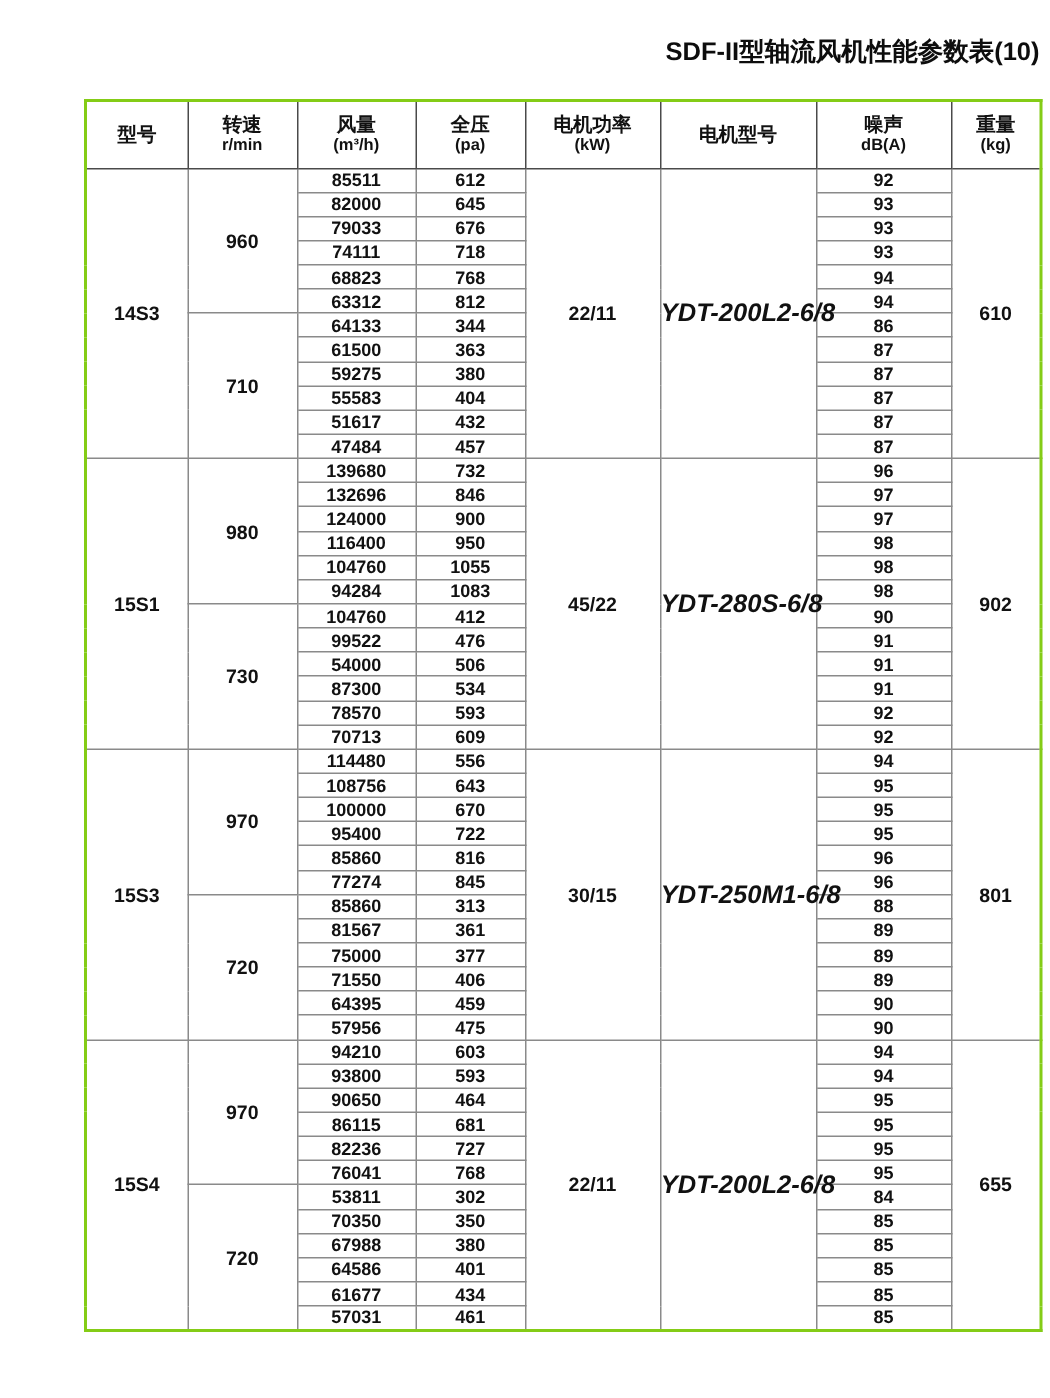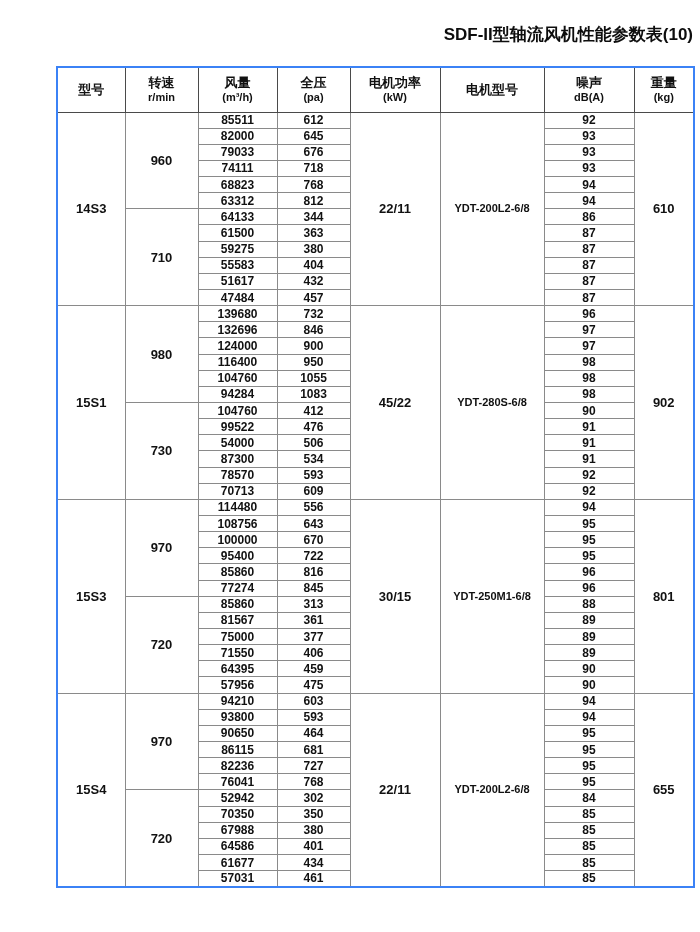--- a/index.html
+++ b/index.html
@@ -26,21 +26,21 @@
     font-size: 17px;
     font-weight: bold;
     color: #0d0d0d;
   }
 
   table.perf {
     margin: 20px 0 0 56px;
     width: 637px;
     border-collapse: collapse;
     table-layout: fixed;
-    border: 2px solid #3b82f6;
+    border: 2px solid #84cc16;
   }
   col.c-model    { width: 68px; }
   col.c-speed    { width: 73px; }
   col.c-flow     { width: 79px; }
   col.c-pressure { width: 73px; }
   col.c-power    { width: 90px; }
   col.c-motor    { width: 104px; }
   col.c-noise    { width: 90px; }
   col.c-weight   { width: 60px; }
 
@@ -64,21 +64,21 @@
     height: 16.15px;
     padding: 0;
     font-size: 12px;
     font-weight: bold;
     line-height: 1;
     white-space: nowrap;
   }
   td.model-cell  { font-size: 13px; }
   td.speed-cell  { font-size: 13px; }
   td.power-cell  { font-size: 13px; text-align: center; }
-  td.motor-cell  { font-size: 11px; }
+  td.motor-cell  { font-size: 17px; font-style: italic; }
   td.weight-cell { font-size: 13px; }
 </style>
 </head>
 <body>
 
 <div class="page">
 
   <h2 class="table-title">SDF-II型轴流风机性能参数表(10)</h2>
 
   <table class="perf">
@@ -355,21 +355,21 @@
           <td class="num">727</td>
           <td class="num">95</td>
         </tr>
         <tr>
           <td class="num">76041</td>
           <td class="num">768</td>
           <td class="num">95</td>
         </tr>
         <tr>
           <td class="speed-cell" rowspan="6">720</td>
-          <td class="num">52942</td>
+          <td class="num">53811</td>
           <td class="num">302</td>
           <td class="num">84</td>
         </tr>
         <tr>
           <td class="num">70350</td>
           <td class="num">350</td>
           <td class="num">85</td>
         </tr>
         <tr>
           <td class="num">67988</td>

